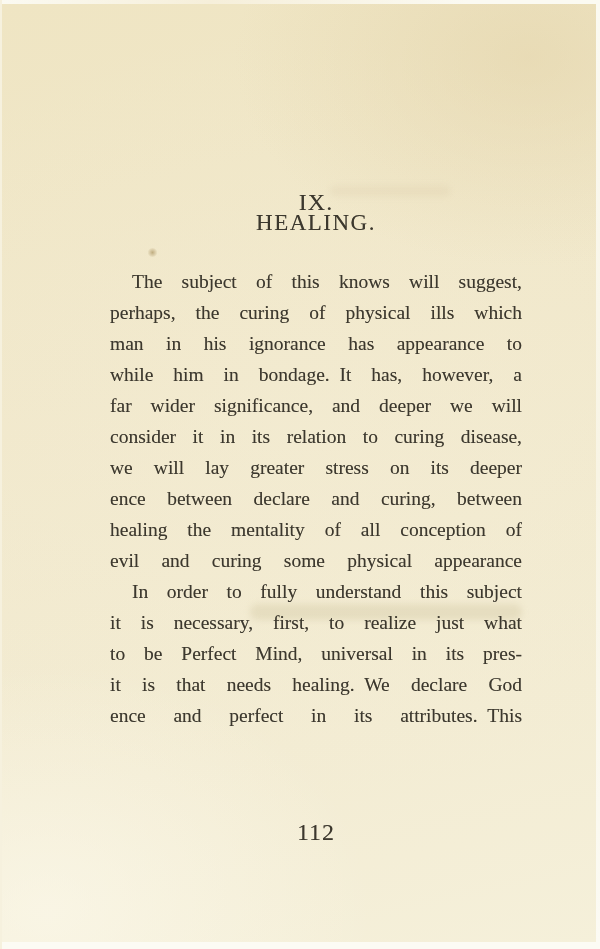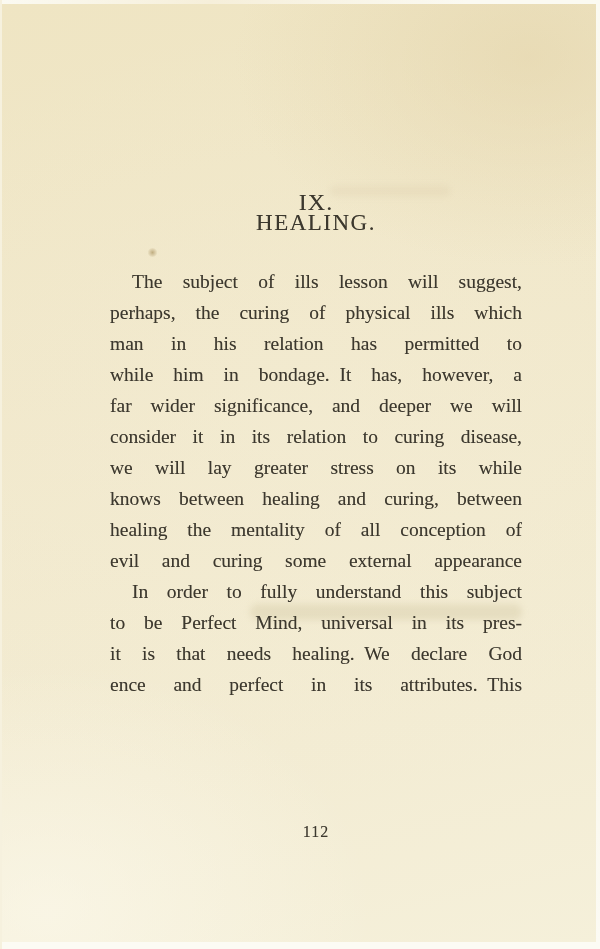--- a/index.html
+++ b/index.html
@@ -67,21 +67,21 @@
     text-shadow: 0 0 0.5px rgba(60,55,45,0.40);
   }
   .line {
     height: 31px; line-height: 31px; overflow: hidden;
     text-align: justify; text-align-last: justify;
   }
   .indent { text-indent: 22px; }
   .para-end { text-align-last: left; }
   .folio {
     position: absolute; left: 110px; top: 820px; width: 412px; height: 24px;
-    line-height: 24px; font-size: 16px; text-align: center;
+    line-height: 24px; font-size: 24px; text-align: center;
     letter-spacing: 1px;
     text-shadow: 0 0 0.5px rgba(60,55,45,0.40);
   }
 </style>
 </head>
 <body>
 
 <div class="scan">
   <div class="edge edge-top"></div>
   <div class="edge edge-right"></div>
@@ -89,30 +89,31 @@
   <div class="edge edge-left"></div>
 
   <div class="smudge2"></div>
   <div class="fleck"></div>
   <div class="smudge"></div>
 
   <div class="chapter-number">IX.</div>
   <div class="chapter-title">HEALING.</div>
 
   <div class="text-block">
-    <div class="line indent">The subject of ills lesson will suggest,</div>
+    <div class="line indent">The subject of this knows will suggest,</div>
     <div class="line">perhaps, the curing of physical ills which</div>
-    <div class="line">man in his relation has permitted to</div>
+    <div class="line">man in his ignorance has appearance to</div>
     <div class="line">while him in bondage. It has, however, a</div>
     <div class="line">far wider significance, and deeper we will</div>
     <div class="line">consider it in its relation to curing disease,</div>
-    <div class="line">we will lay greater stress on its while</div>
-    <div class="line">knows between healing and curing, between</div>
+    <div class="line">we will lay greater stress on its deeper</div>
+    <div class="line">ence between declare and curing, between</div>
     <div class="line">healing the mentality of all conception of</div>
-    <div class="line">evil and curing some external appearance</div>
+    <div class="line">evil and curing some physical appearance</div>
     <div class="line indent">In order to fully understand this subject</div>
+    <div class="line">it is necessary, first, to realize just what</div>
     <div class="line">to be Perfect Mind, universal in its pres-</div>
     <div class="line">it is that needs healing. We declare God</div>
     <div class="line">ence and perfect in its attributes. This</div>
   </div>
 
   <div class="folio">112</div>
 </div>
 
 </body></html>

